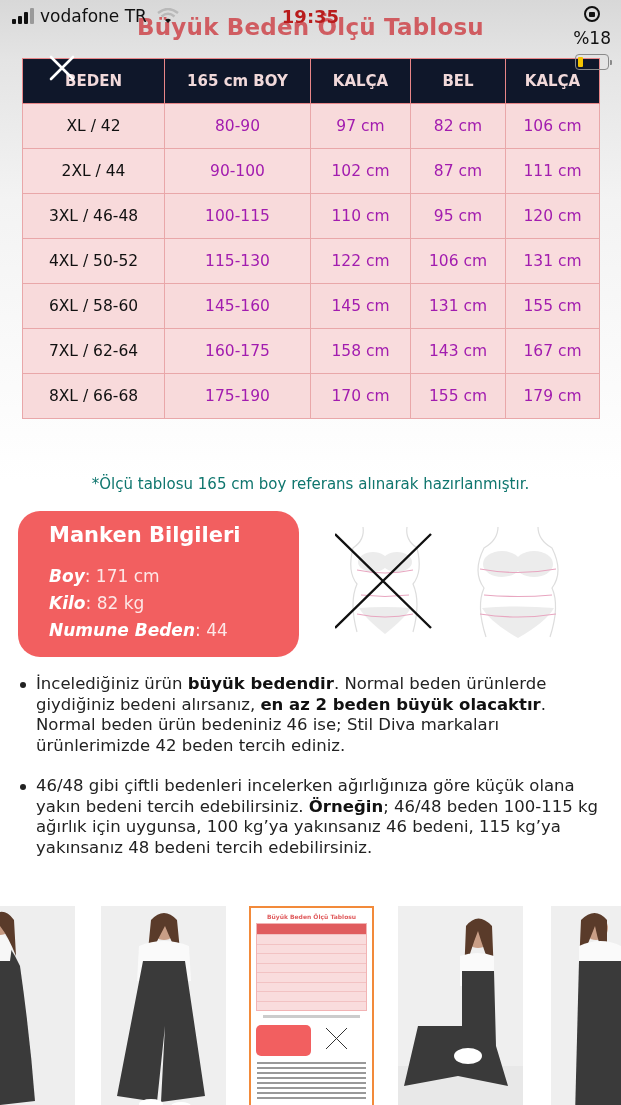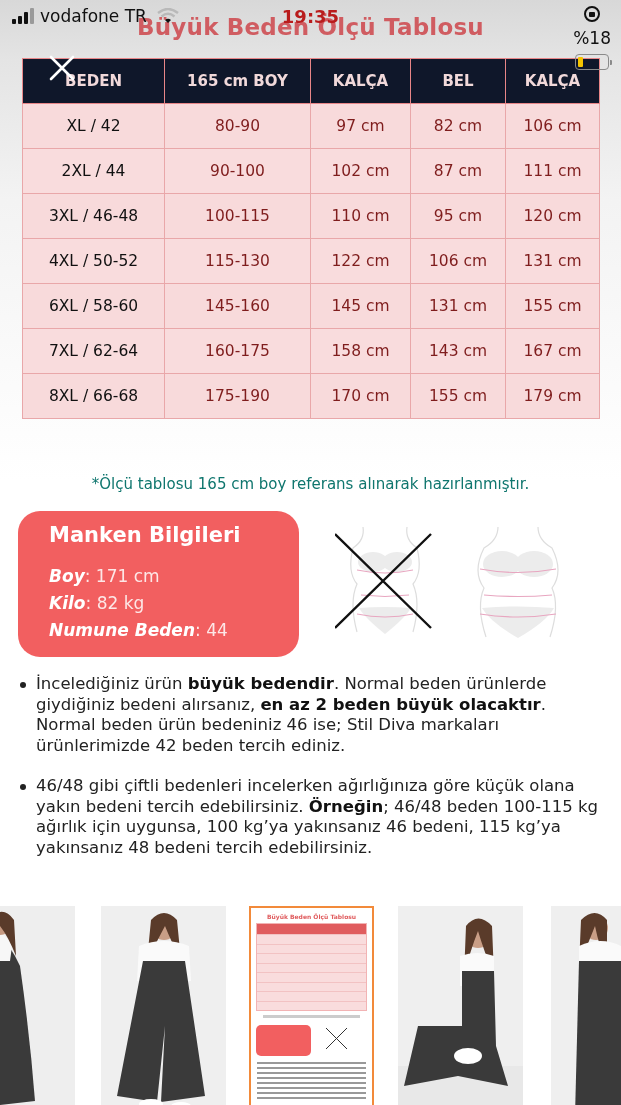--- a/index.html
+++ b/index.html
@@ -44,21 +44,21 @@
     .size-table {
       position: absolute; left: 22px; top: 58px; width: 577px; border-collapse: collapse; z-index: 3;
       table-layout: fixed;
     }
     .size-table th {
       background: #0f172a; color: #f1d9da; font-size: 15px; font-weight: bold; height: 45px;
       border: 1px solid #e88688; text-align: center;
     }
     .size-table td {
       background: #f9dcdd; height: 45px; border: 1px solid #e9a7a9; text-align: center;
-      font-size: 15.5px; color: #7f1d1d;
+      font-size: 15.5px; color: #a21caf;
     }
     .size-table tr:nth-child(odd) td { background: #f8dadb; }
     .size-table td.size { font-weight: normal; color: #111; }
 
     .footnote {
       position: absolute; left: 0; right: 0; top: 475px; text-align: center;
       font-size: 15px; color: #0f766e;
     }
 
     

